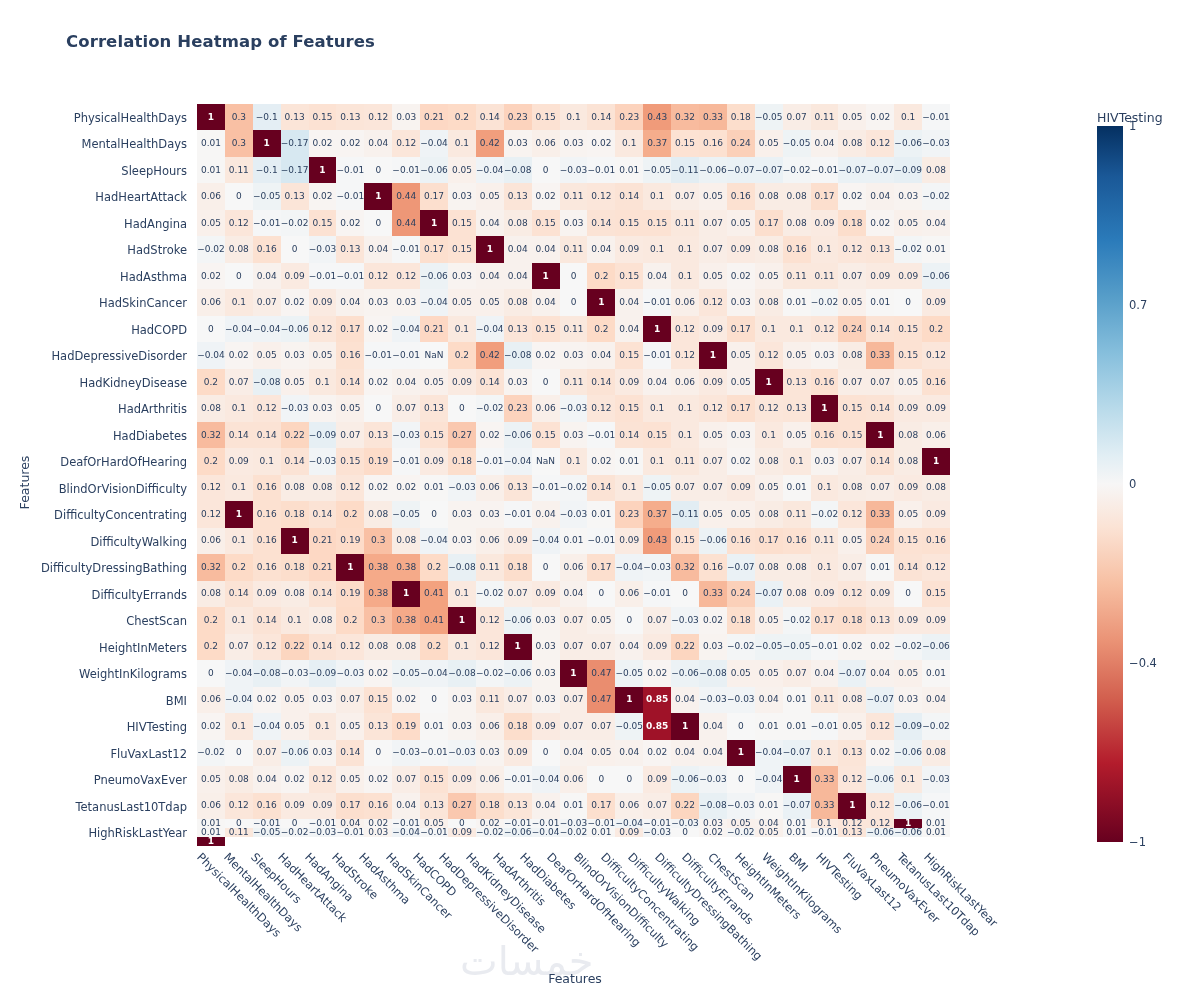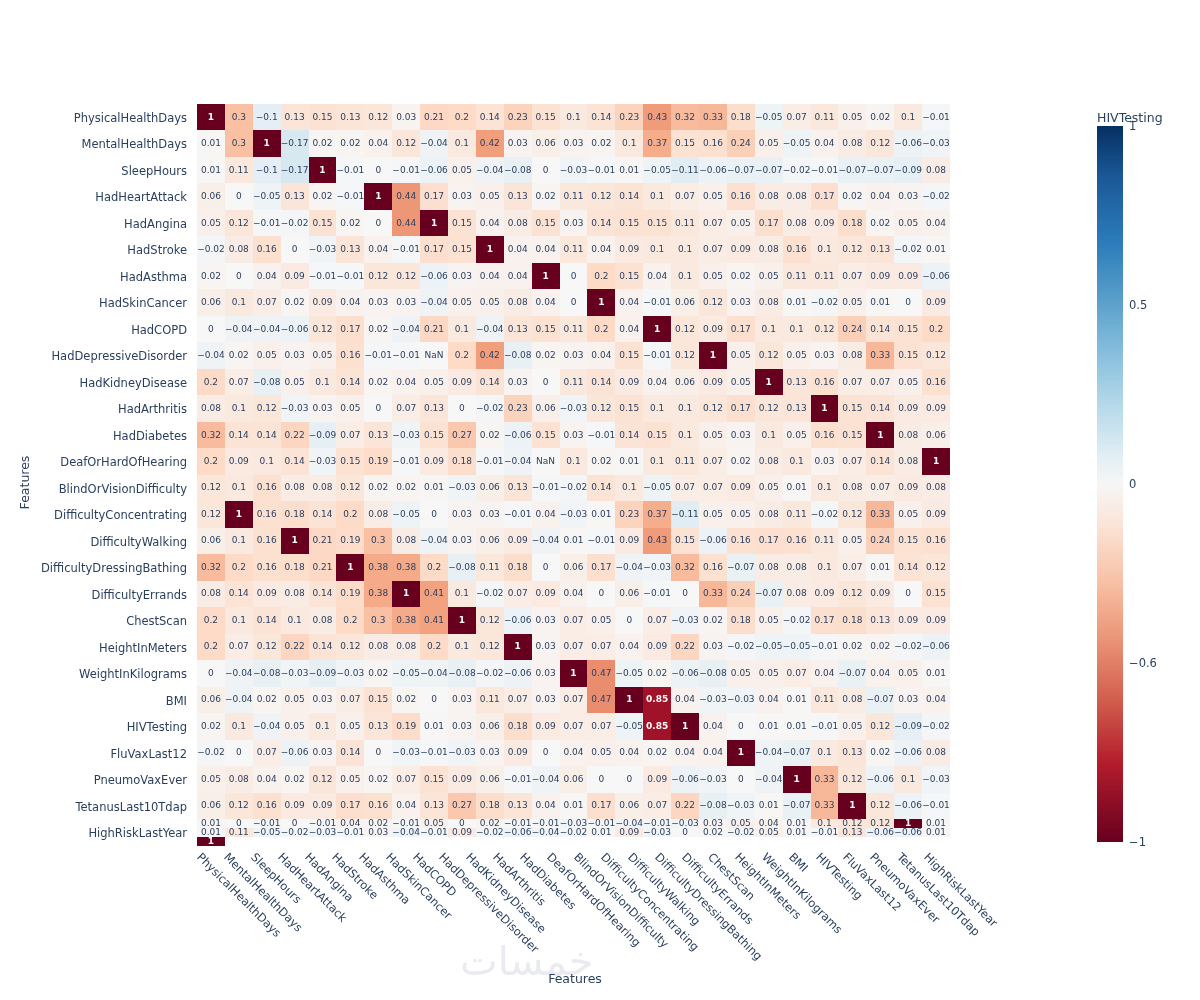--- a/index.html
+++ b/index.html
@@ -177,20 +177,21 @@
     white-space: nowrap;
     pointer-events: none;
     letter-spacing: 2px;
   }
 </style>
 </head>
 <body>
 
 <div id="root">
 
+  <div id="chart-title">Correlation Heatmap of Features</div>
 
   <div id="y-axis-title">
     <span>Features</span>
   </div>
 
   <div id="y-tick-labels">
       <div class="y-tick" style="top: 0px;">PhysicalHealthDays</div>
       <div class="y-tick" style="top: 26.5px;">MentalHealthDays</div>
       <div class="y-tick" style="top: 53px;">SleepHours</div>
       <div class="y-tick" style="top: 79.5px;">HadHeartAttack</div>
@@ -1041,17 +1042,17 @@
     </div>
 
   <div id="watermark">خمسات</div>
 
   <div id="x-axis-title">Features</div>
 
   <div id="colorbar-title">HIVTesting</div>
   <div id="colorbar"></div>
 
 <div class="cb-tick" style="top: 126px;">1</div>
-    <div class="cb-tick" style="top: 305px;">0.5</div>
+    <div class="cb-tick" style="top: 305px;">0.7</div>
     <div class="cb-tick" style="top: 484px;">0</div>
-    <div class="cb-tick" style="top: 663px;">−0.6</div>
+    <div class="cb-tick" style="top: 663px;">−0.4</div>
     <div class="cb-tick" style="top: 842px;">−1</div>
   </div>
 
 </body></html>

